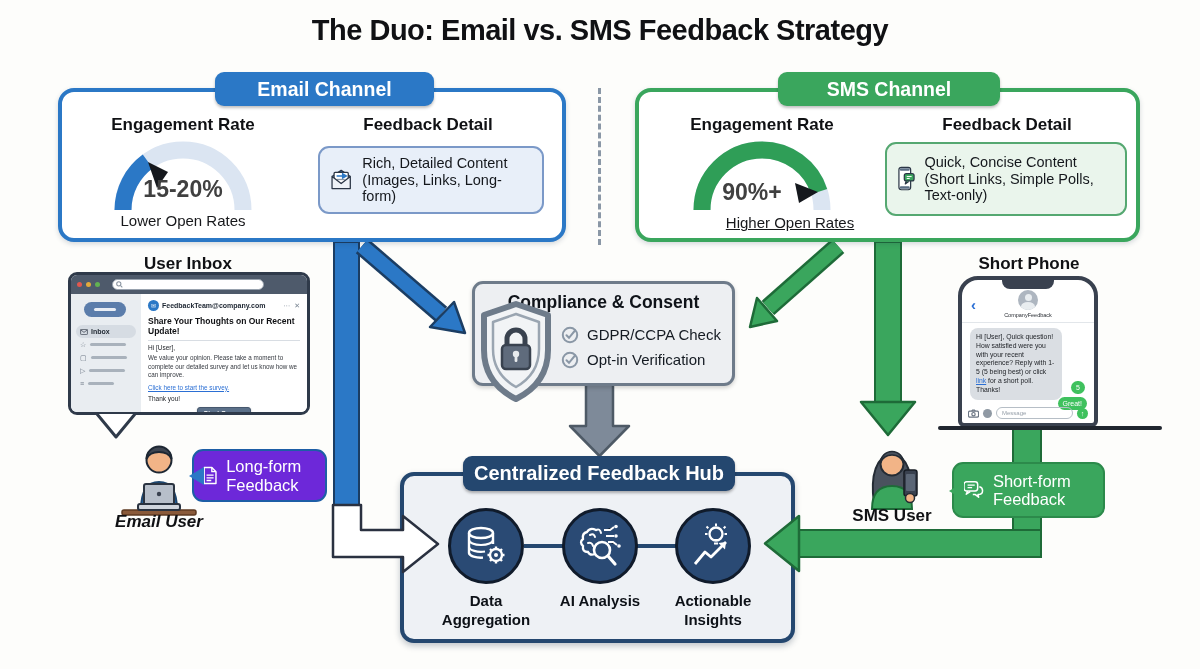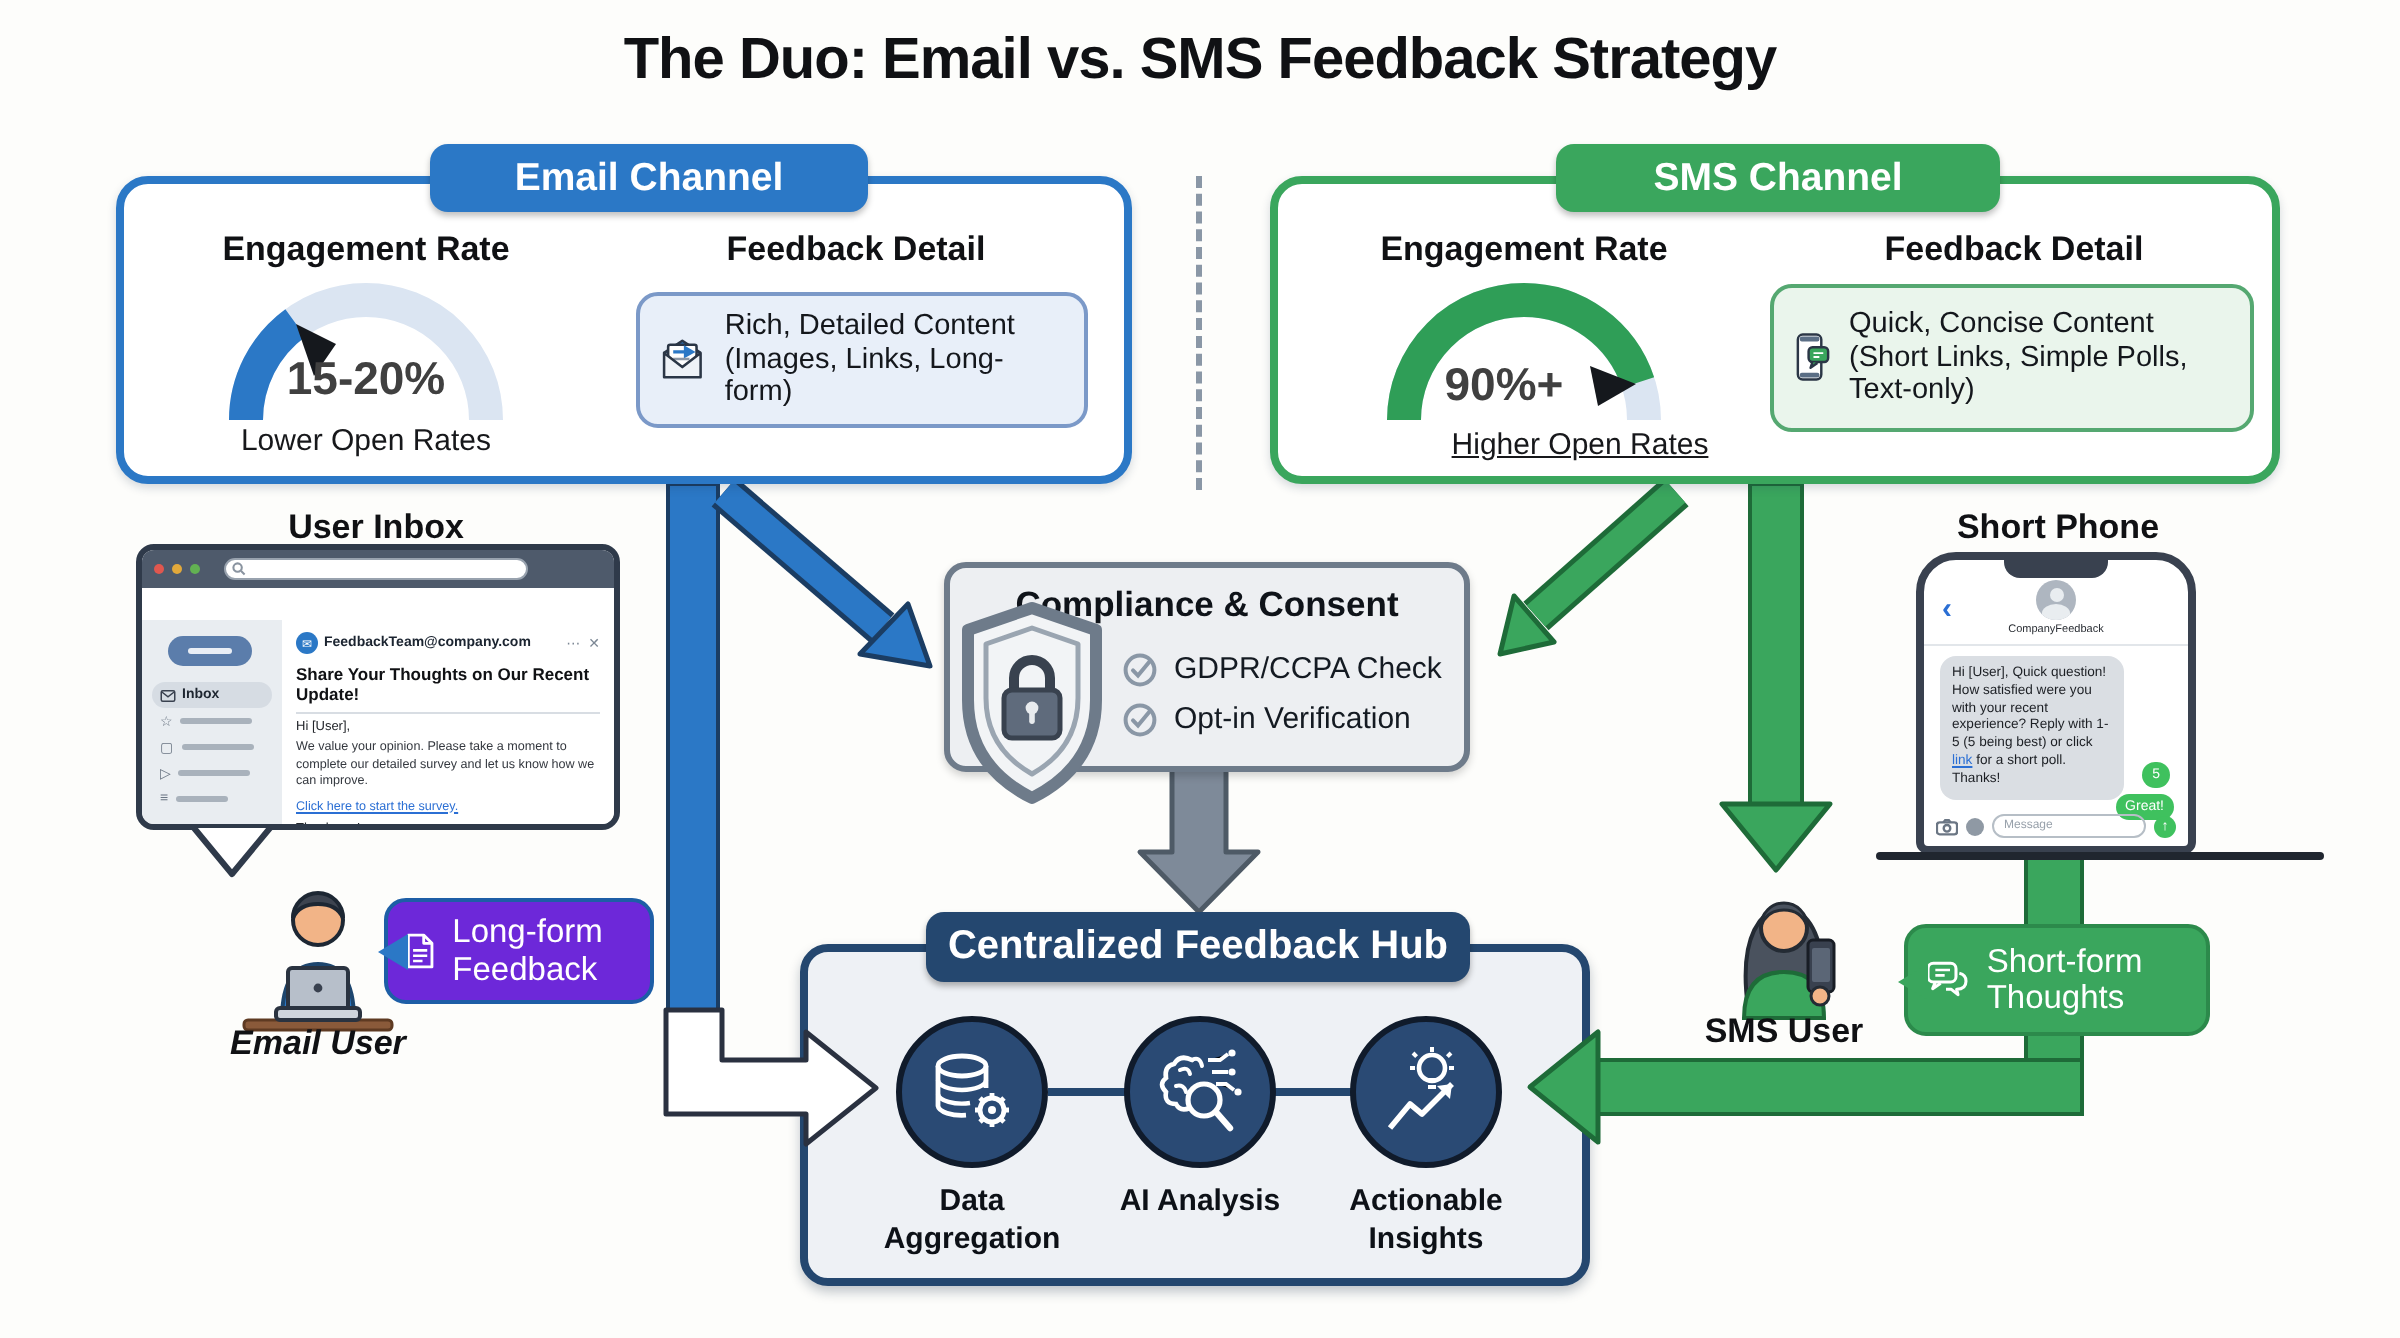--- a/index.html
+++ b/index.html
@@ -32,21 +32,21 @@
   #divider { left:598px; top:88px; height:157px; width:0; border-left:3px dashed #8a97a6; z-index:1; }
 
   
   .mock-heading { text-align:center; font-weight:bold; font-size:17px; color:#101114; z-index:3; }
 
   
   #window { left:68px; top:272px; width:242px; height:143px; background:#fff; border:3px solid #2f3a4a; border-radius:9px; z-index:3; overflow:hidden; display:flex; flex-direction:column; }
   #chrome { height:19px; background:#4e5a6b; display:flex; align-items:center; padding:0 6px; gap:4px; flex:none; }
   .dot { width:5px; height:5px; border-radius:50%; }
   #searchbar { margin-left:8px; flex:1; max-width:152px; height:11px; background:#fff; border:1px solid #98a2ae; border-radius:6px; display:flex; align-items:center; padding:0 3px; }
-  #win-body { flex:1; display:flex;margin-top:16px; }
+  #win-body { flex:1; display:flex; }
   #sidebar { width:70px; background:#e9edf1; padding:6px 5px; flex:none; }
   #compose { width:42px; height:15px; background:#5b7dab; border-radius:8px; margin:2px 0 8px 8px; display:flex; align-items:center; justify-content:center; }
   #compose b { display:block; width:22px; height:2.5px; background:#e9eef5; border-radius:2px; }
   #nav-inbox { background:#d6dce3; border-radius:7px; height:13px; display:flex; align-items:center; gap:3px; padding:0 4px; font-size:7px; font-weight:bold; color:#1e2630; }
   .nav-row { height:13px; display:flex; align-items:center; gap:4px; padding:0 4px; color:#6b7684; font-size:7px; }
   .nav-line { height:2.5px; background:#a9b2bc; border-radius:2px; }
   #main-pane { flex:1; padding:6px 7px 4px 7px; position:relative; background:#fff; }
   #sender-row { display:flex; align-items:center; gap:3px; }
   #sender-avatar { width:11px; height:11px; border-radius:50%; background:#2b78c6; color:#fff; font-size:6px; display:flex; align-items:center; justify-content:center; flex:none; }
   #sender { font-size:7px; font-weight:bold; color:#1b2430; }
@@ -336,21 +336,21 @@
   </svg>
   <div class="abs actor-label" style="left:822px;top:506px;width:140px;">SMS User</div>
 
   <div id="shortform-bubble" class="abs speech-bubble">
     <svg width="32" height="28" viewBox="0 0 32 28">
       <rect x="1.5" y="1.5" width="21" height="14" rx="4" fill="none" stroke="#fff" stroke-width="2.3"></rect>
       <path d="M7,15.5 l-2,5 l6,-4" fill="none" stroke="#fff" stroke-width="2.3" stroke-linejoin="round"></path>
       <path d="M7,6.5 h11 M7,10.5 h7" stroke="#fff" stroke-width="2"></path>
       <path d="M25,9 q5,1 5,6 q0,6 -7,6 l1,4 l-5,-4 h-4" fill="none" stroke="#fff" stroke-width="2.3" stroke-linejoin="round"></path>
     </svg>
-    <div class="bubble-text">Short-form Thoughts</div>
+    <div class="bubble-text">Short-form Feedback</div>
   </div>
 
   <div id="hub-box" class="abs"></div>
   <div id="hub-pill" class="abs">Centralized Feedback Hub</div>
   <div class="abs hub-connector" style="left:524px;width:40px;"></div>
   <div class="abs hub-connector" style="left:636px;width:40px;"></div>
 
   <div class="abs hub-circle" style="left:448px;">
     <svg width="48" height="48" viewBox="0 0 48 48">
       <ellipse cx="19" cy="11" rx="12" ry="5" fill="none" stroke="#fff" stroke-width="2.4"></ellipse>

